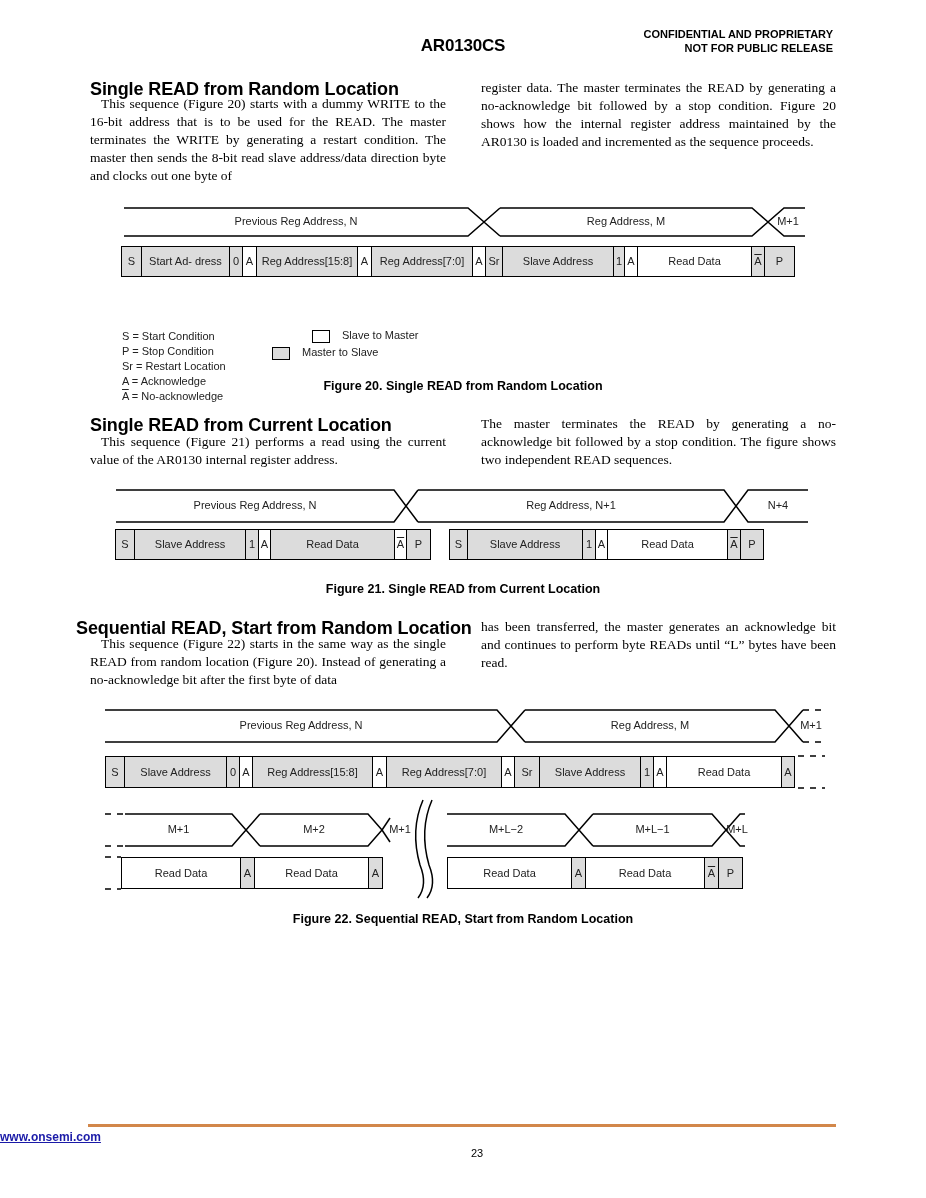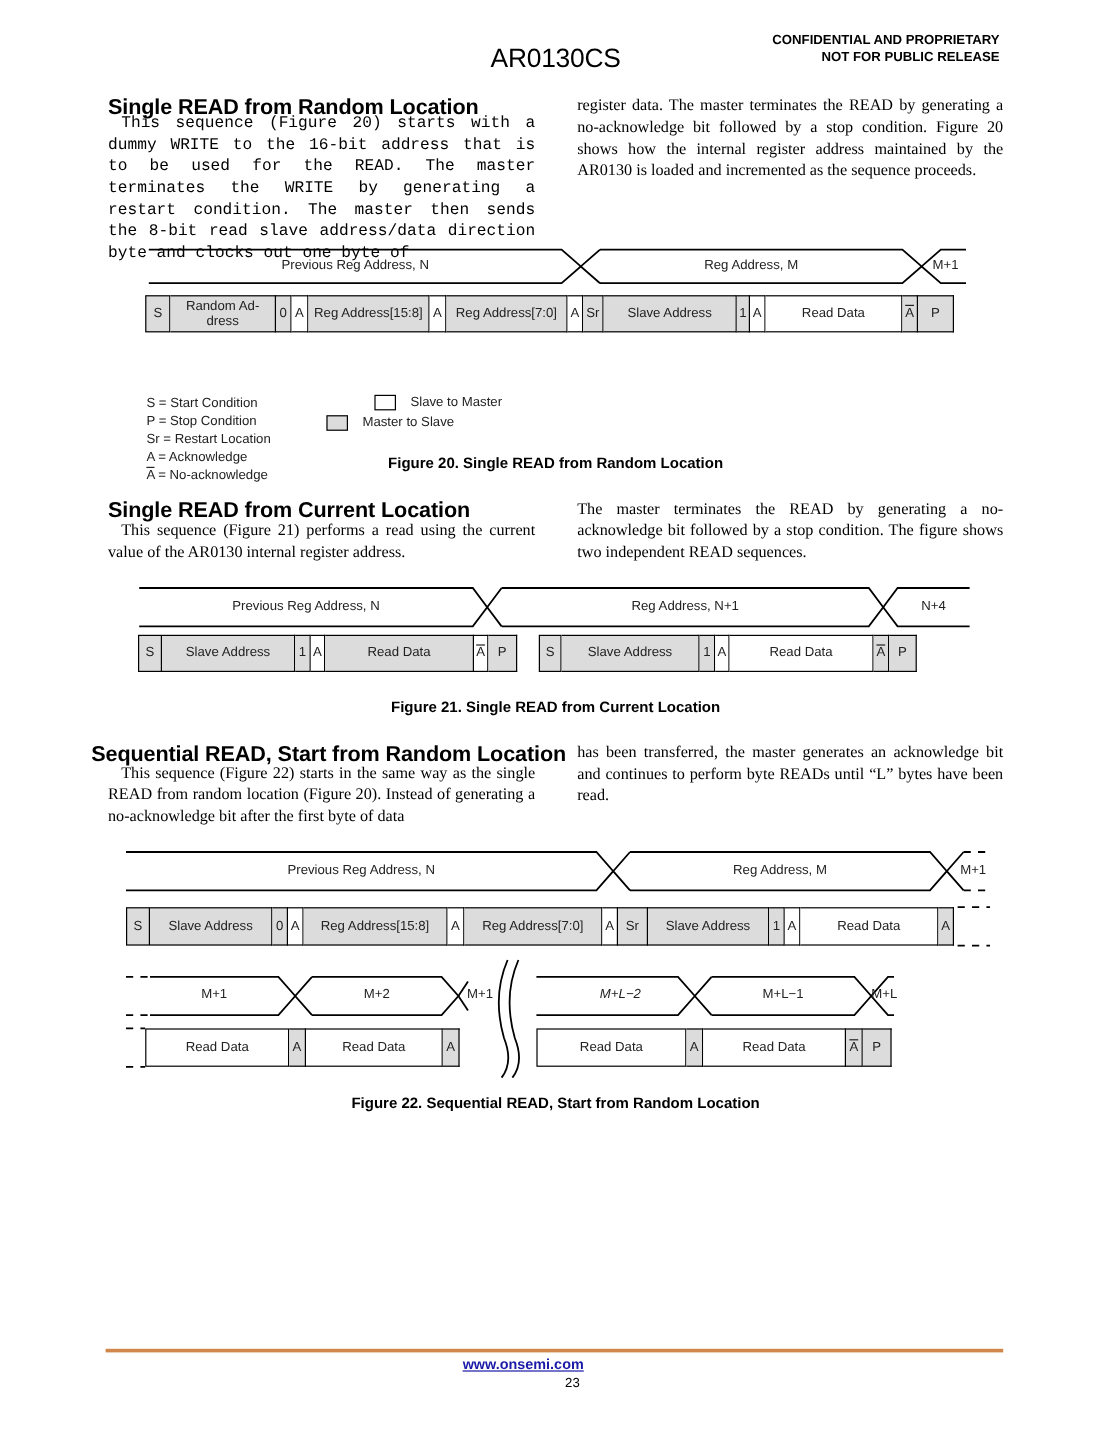--- a/index.html
+++ b/index.html
@@ -1,72 +1,72 @@
 <!DOCTYPE html>
 <html><head>
 <meta charset="utf-8">
 <style>
   html, body { margin: 0; padding: 0; background: #ffffff; }
   body { width: 926px; height: 1198px; position: relative; overflow: hidden; color: #000; }
   .sans { font-family: "Liberation Sans", "DejaVu Sans", sans-serif; }
   .serif { font-family: "Liberation Serif", "DejaVu Serif", serif; }
   .abs { position: absolute; }
 
-  .doc-title { left: 0; width: 926px; top: 36px; text-align: center; font-size: 22px; font-weight: normal; letter-spacing: -0.2px; }
+  .doc-title { left: 0; width: 926px; top: 36px; text-align: center; font-size: 17px; font-weight: bold; letter-spacing: -0.2px; }
   .conf { right: 93px; top: 27px; text-align: right; font-size: 11px; font-weight: bold; line-height: 14px; }
 
   .sec-head { font-size: 18px; font-weight: bold; letter-spacing: -0.1px; }
   .para { font-size: 13.5px; line-height: 18px; text-align: justify; text-align-last: left; }
   .para.indent { text-indent: 11px; }
 
   .caption { left: 0; width: 926px; text-align: center; font-size: 12.5px; font-weight: bold; }
 
   
   .cell { position: absolute; box-sizing: border-box; border: 1.4px solid #000; border-left-width: 0; display: flex; align-items: center; justify-content: center; text-align: center; font-family: "Liberation Sans", "DejaVu Sans", sans-serif; font-size: 11px; line-height: 13px; color: #222; }
   .cell.first { border-left-width: 1.4px; }
   .cell.g { background: #dcdcdc; }
   .cell.w { background: #ffffff; }
   .nack { text-decoration: overline; }
   .bus-label { position: absolute; font-family: "Liberation Sans", "DejaVu Sans", sans-serif; font-size: 11px; color: #222; text-align: center; }
 
   .legend { font-size: 11px; line-height: 15px; color: #222; }
   .legbox { width: 18px; height: 13px; border: 1.3px solid #000; box-sizing: border-box; display: inline-block; vertical-align: middle; margin-right: 12px; }
 
   .footer-rule { left: 88px; width: 748px; top: 1124px; height: 3px; background: #d2874a; }
-  .footer-link { left: 0; width: 872px; top: 1130px; text-align: center; font-size: 12px; font-weight: bold; color: #1a1aa8; text-decoration: underline; }
+  .footer-link { left: 0; width: 872px; top: 1130px; font-size: 12px; font-weight: bold; color: #1a1aa8; text-decoration: underline; }
   .page-num { left: 0; width: 926px; top: 1147px; text-align: center; font-size: 11px; font-weight: normal; padding-left: 14px; }
 </style>
 </head>
 <body>
 
 <div class="abs sans doc-title">AR0130CS</div>
 <div class="abs sans conf">
   <div>CONFIDENTIAL AND PROPRIETARY</div>
   <div>NOT FOR PUBLIC RELEASE</div>
 </div>
 
 <div class="abs sans sec-head" style="left:90px; top:79px;">Single READ from Random Location</div>
-<div class="abs serif para indent" style="left:90px; top:95px; width:356px;font-family:Liberation Mono, monospace;">This sequence (Figure 20) starts with a dummy WRITE to the 16-bit address that is to be used for the READ. The master terminates the WRITE by generating a restart condition. The master then sends the 8-bit read slave address/data direction byte and clocks out one byte of</div>
+<div class="abs serif para indent" style="left:90px; top:95px; width:356px;">This sequence (Figure 20) starts with a dummy WRITE to the 16-bit address that is to be used for the READ. The master terminates the WRITE by generating a restart condition. The master then sends the 8-bit read slave address/data direction byte and clocks out one byte of</div>
 <div class="abs serif para" style="left:481px; top:79px; width:355px;">register data. The master terminates the READ by generating a no-acknowledge bit followed by a stop condition. Figure 20 shows how the internal register address maintained by the AR0130 is loaded and incremented as the sequence proceeds.</div>
 
 <div class="abs" style="left:0; top:200px; width:926px; height:180px;">
   <svg class="abs" style="left:0; top:0;" width="926" height="180">
     <g stroke="#000" stroke-width="1.5" fill="none">
       <polyline points="124,8 468,8 484,22 468,36 124,36"></polyline>
       <polyline points="500,8 484,22 500,36"></polyline>
       <polyline points="500,8 752,8 768,22 752,36 500,36"></polyline>
       <polyline points="805,8 784,8 768,22 784,36 805,36"></polyline>
     </g>
   </svg>
   <div class="bus-label" style="left:124px; width:344px; top:15px;">Previous Reg Address, N</div>
   <div class="bus-label" style="left:500px; width:252px; top:15px;">Reg Address, M</div>
   <div class="bus-label" style="left:768px; width:40px; top:15px;">M+1</div>
 
   <div class="cell g first" style="left:121px; top:46px; width:21px; height:31px;">S</div>
-  <div class="cell g" style="left:142px; top:46px; width:88px; height:31px;">Random Ad- dress</div>
+  <div class="cell g" style="left:142px; top:46px; width:88px; height:31px;">Start Ad- dress</div>
   <div class="cell g" style="left:230px; top:46px; width:13px; height:31px;">0</div>
   <div class="cell w" style="left:243px; top:46px; width:14px; height:31px;">A</div>
   <div class="cell g" style="left:257px; top:46px; width:101px; height:31px;">Reg Address[15:8]</div>
   <div class="cell w" style="left:358px; top:46px; width:14px; height:31px;">A</div>
   <div class="cell g" style="left:372px; top:46px; width:101px; height:31px;">Reg Address[7:0]</div>
   <div class="cell w" style="left:473px; top:46px; width:13px; height:31px;">A</div>
   <div class="cell g" style="left:486px; top:46px; width:17px; height:31px;">Sr</div>
   <div class="cell g" style="left:503px; top:46px; width:111px; height:31px;">Slave Address</div>
   <div class="cell g" style="left:614px; top:46px; width:11px; height:31px;">1</div>
   <div class="cell w" style="left:625px; top:46px; width:13px; height:31px;">A</div>
@@ -178,21 +178,21 @@
   <div class="cell g" style="left:515px; top:56px; width:25px; height:32px;">Sr</div>
   <div class="cell g" style="left:540px; top:56px; width:101px; height:32px;">Slave Address</div>
   <div class="cell g" style="left:641px; top:56px; width:13px; height:32px;">1</div>
   <div class="cell w" style="left:654px; top:56px; width:13px; height:32px;">A</div>
   <div class="cell w" style="left:667px; top:56px; width:115px; height:32px;">Read Data</div>
   <div class="cell g" style="left:782px; top:56px; width:13px; height:32px;">A</div>
 
   <div class="bus-label" style="left:125px; width:107px; top:123px;">M+1</div>
   <div class="bus-label" style="left:260px; width:108px; top:123px;">M+2</div>
   <div class="bus-label" style="left:386px; width:28px; top:123px;">M+1</div>
-  <div class="bus-label" style="left:458px; width:118px; top:123px;font-style:italic;">M+L−2</div>
+  <div class="bus-label" style="left:447px; width:118px; top:123px;">M+L−2</div>
   <div class="bus-label" style="left:593px; width:119px; top:123px;">M+L−1</div>
   <div class="bus-label" style="left:722px; width:30px; top:123px;">M+L</div>
 
   <div class="cell w first" style="left:121px; top:157px; width:120px; height:32px;">Read Data</div>
   <div class="cell g" style="left:241px; top:157px; width:14px; height:32px;">A</div>
   <div class="cell w" style="left:255px; top:157px; width:114px; height:32px;">Read Data</div>
   <div class="cell g" style="left:369px; top:157px; width:14px; height:32px;">A</div>
 
   <div class="cell w first" style="left:447px; top:157px; width:125px; height:32px;">Read Data</div>
   <div class="cell g" style="left:572px; top:157px; width:14px; height:32px;">A</div>

